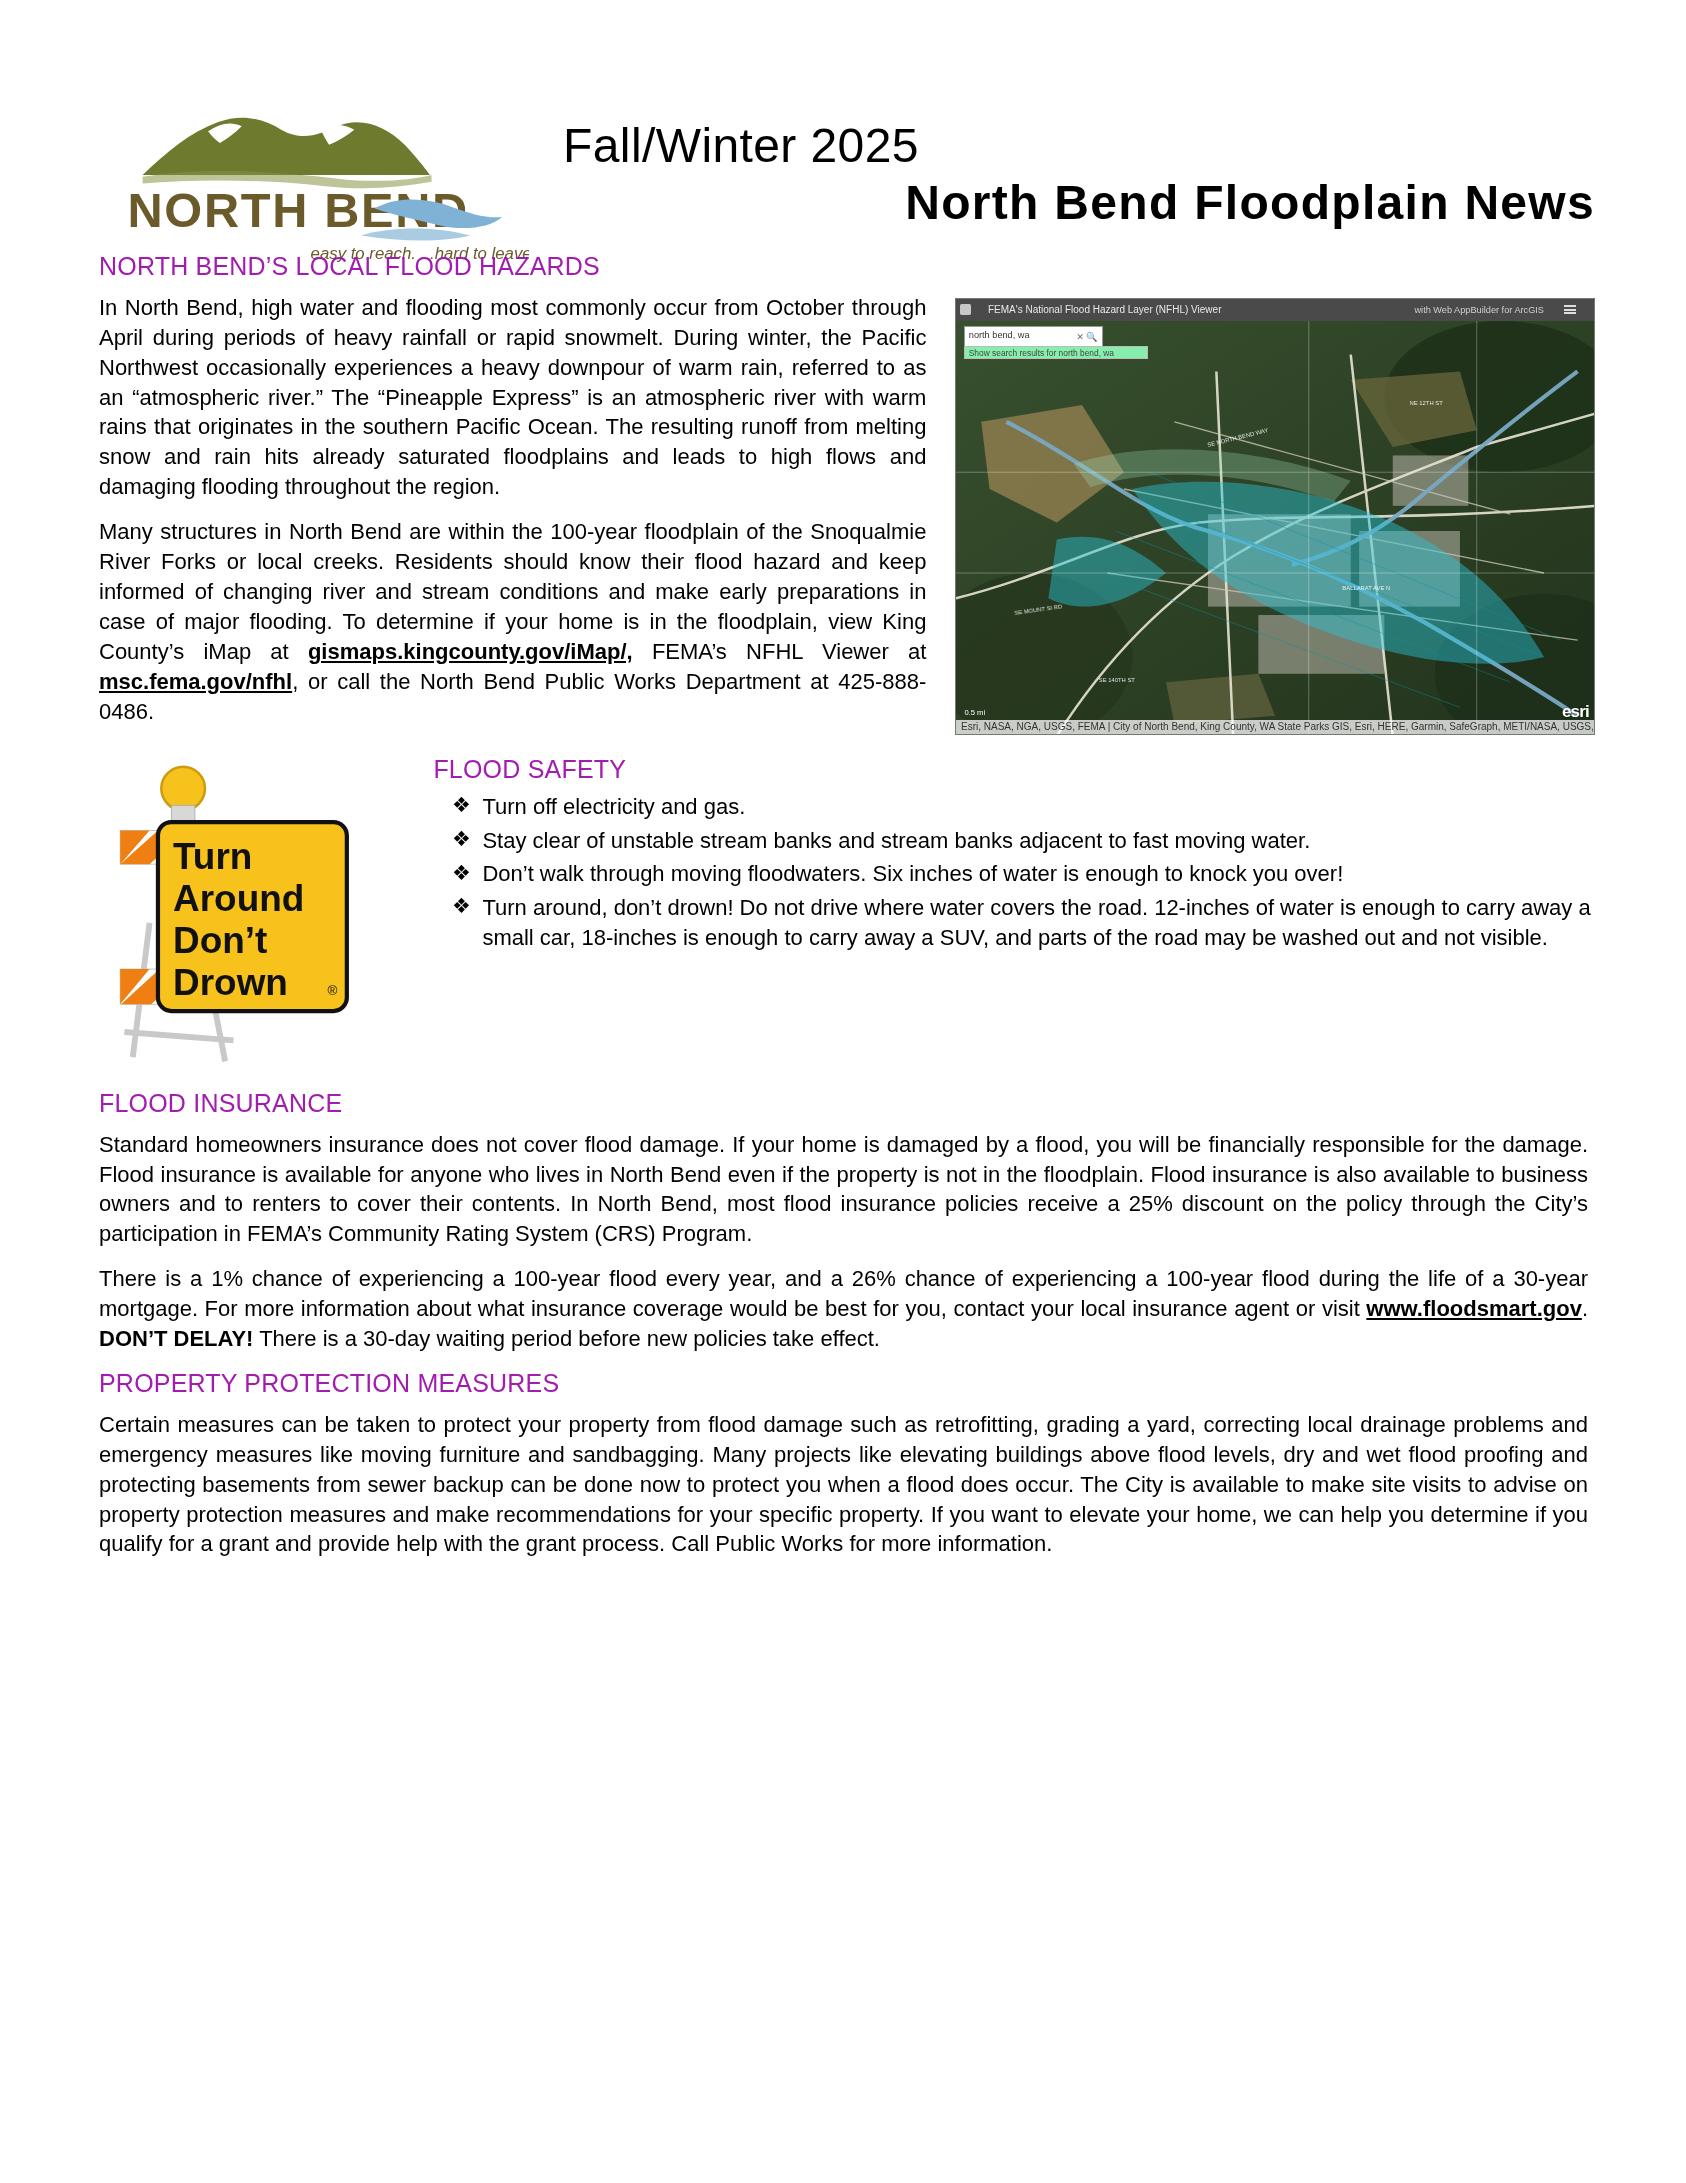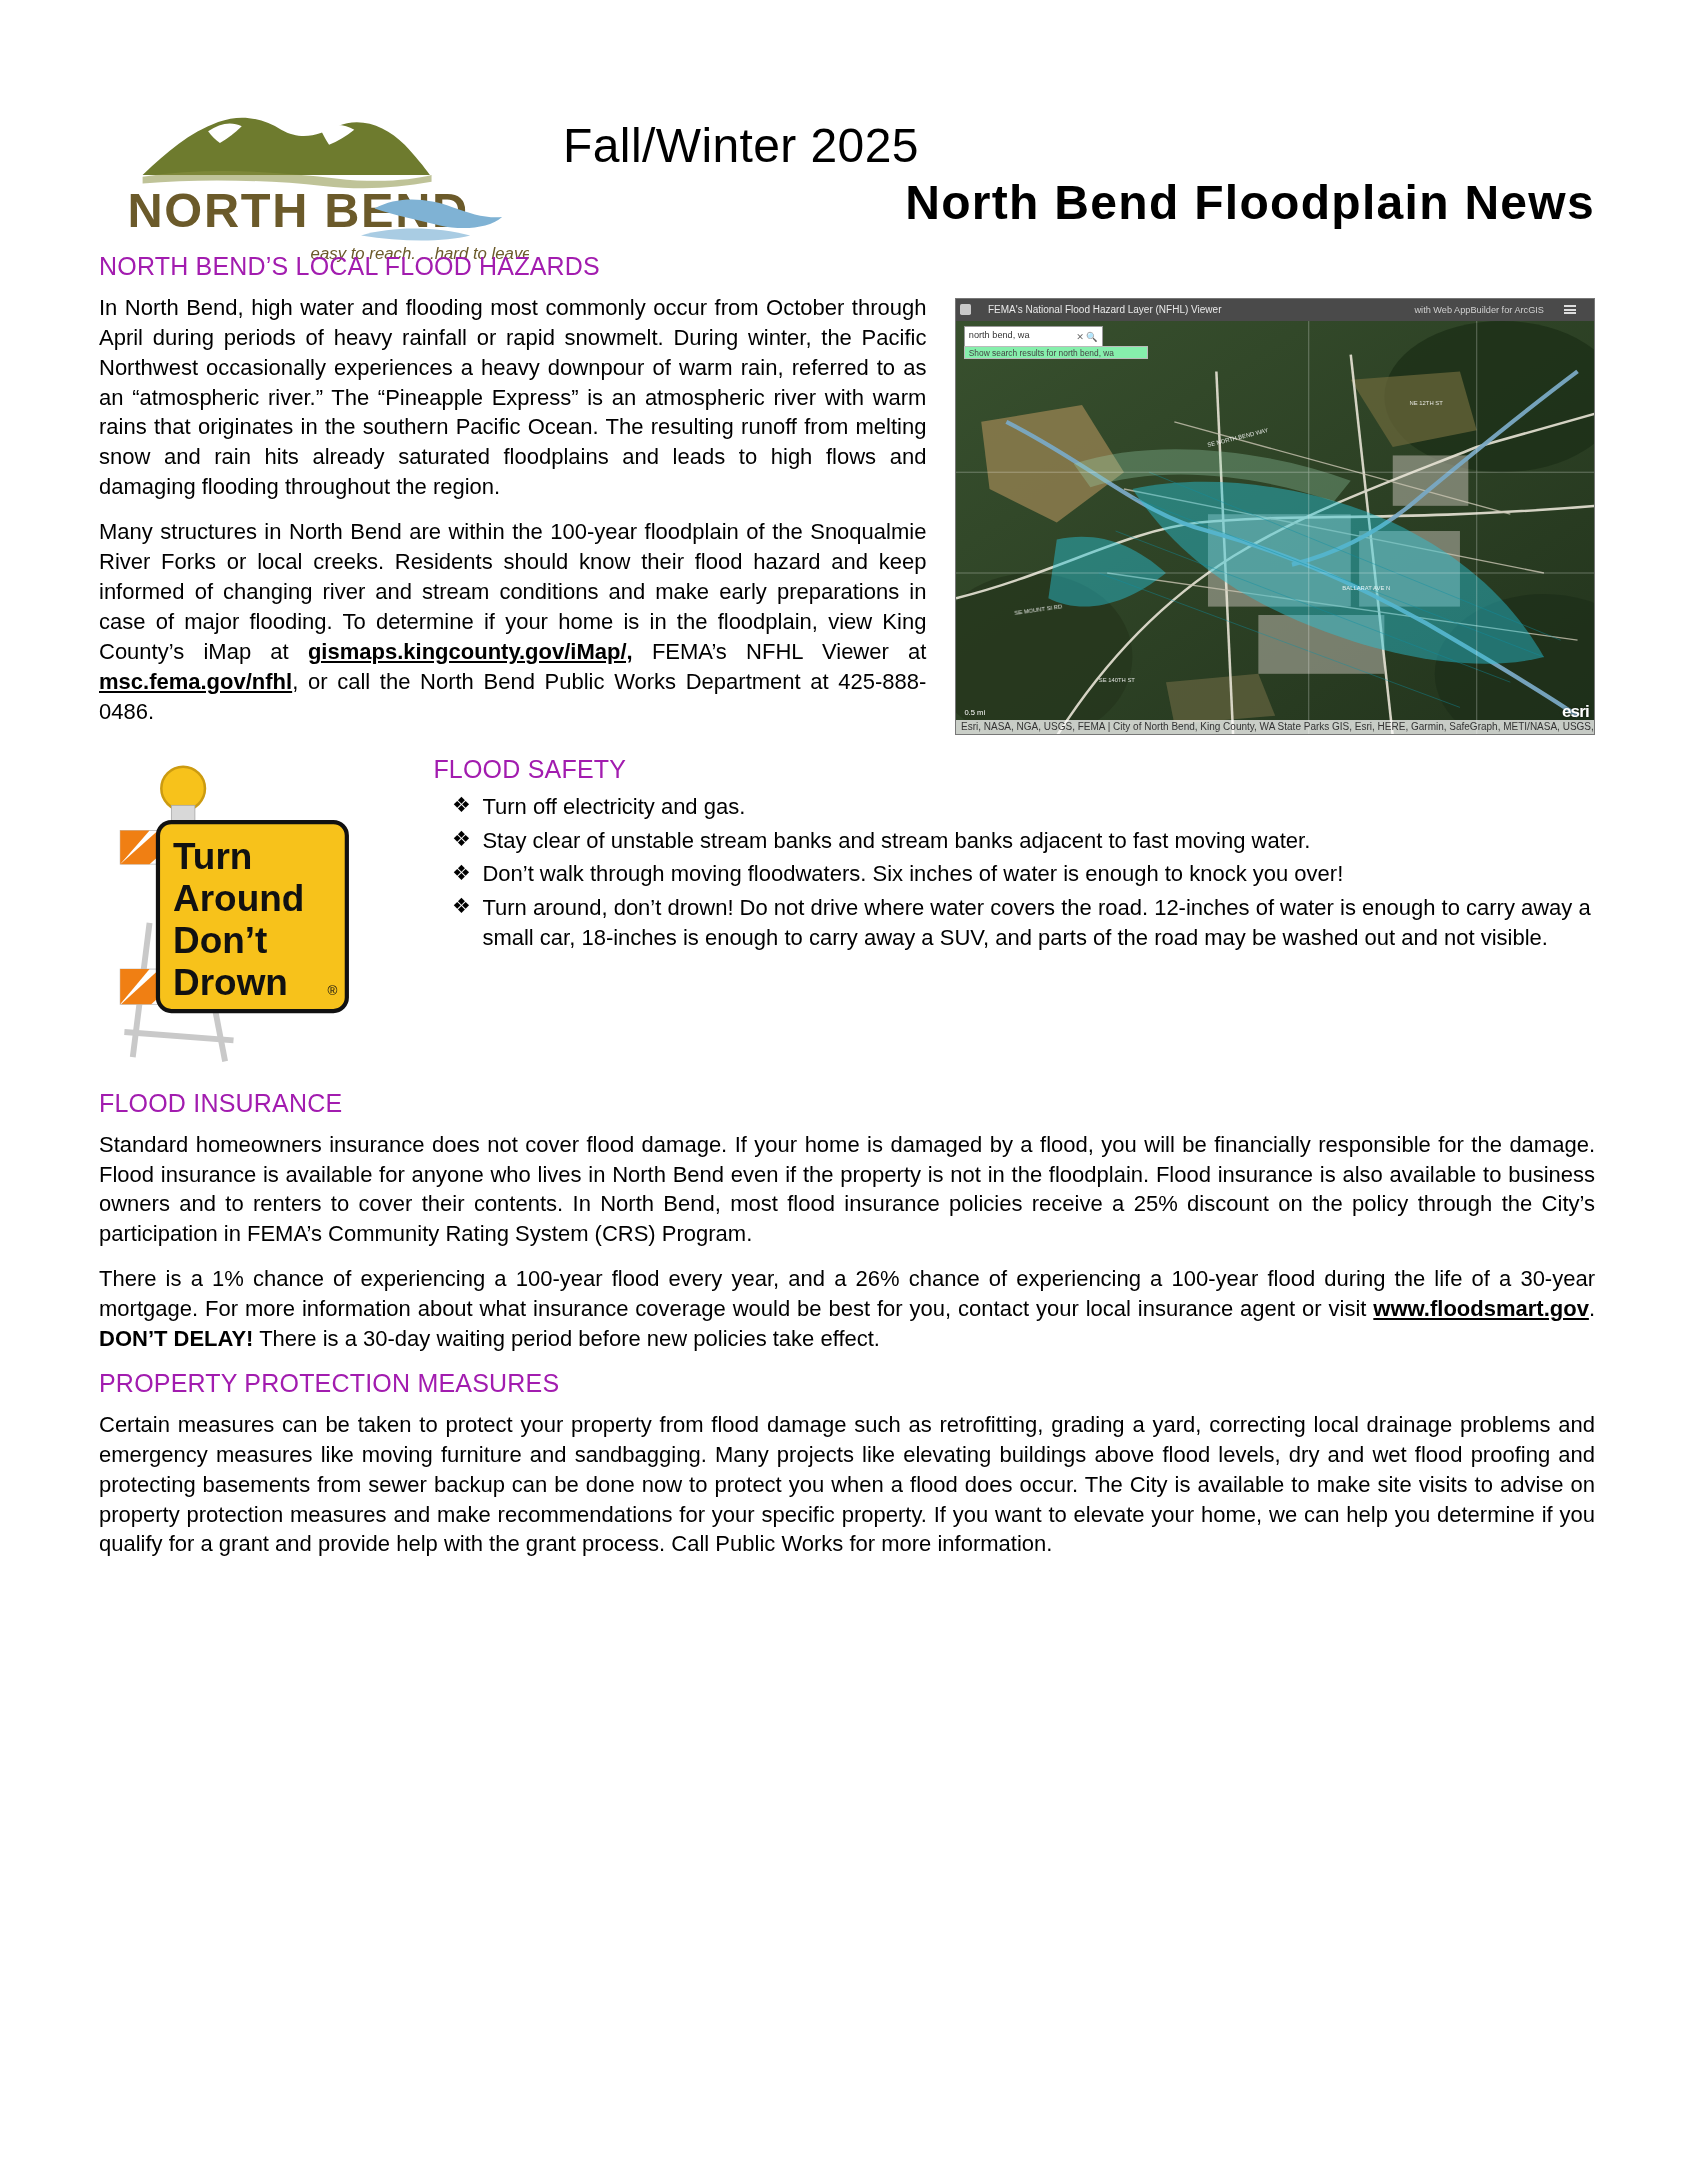--- a/index.html
+++ b/index.html
@@ -68,21 +68,21 @@
   h2.section {
     color: #a21caf;
     font-size: 25px;
     font-weight: normal;
     margin: 0 0 11.8px 0;
     letter-spacing: 0.2px;
   }
   p.body {
     font-size: 22px;
     line-height: 1.36;
-    margin: 0 0 15px 0;
+    margin: 0 7px 15px 0;
     text-align: justify;
     color: #000;
   }
   .u-bold { font-weight: bold; text-decoration: underline; }
   .bold { font-weight: bold; }
 
   
   .hazards-wrap { position: relative; }
   .map-figure {
     float: right;

